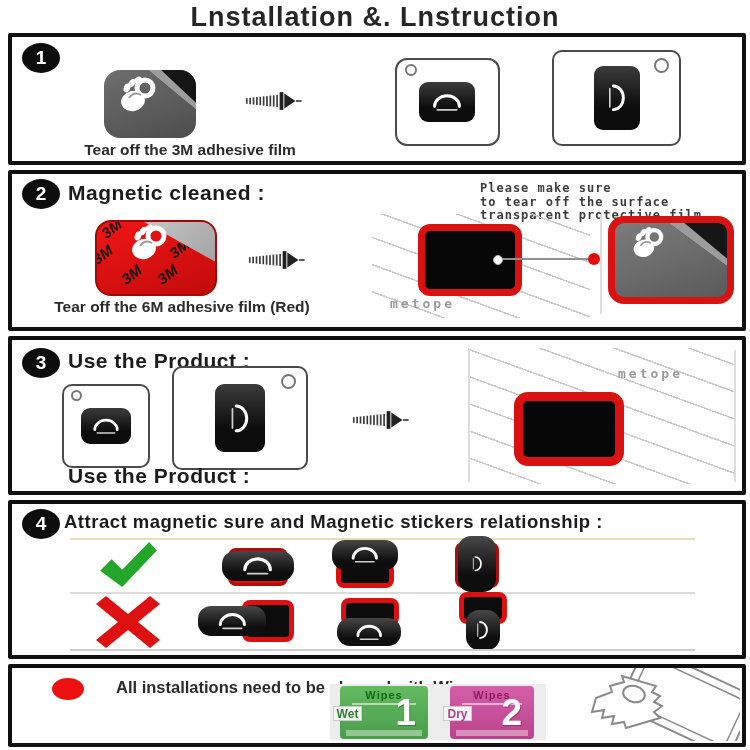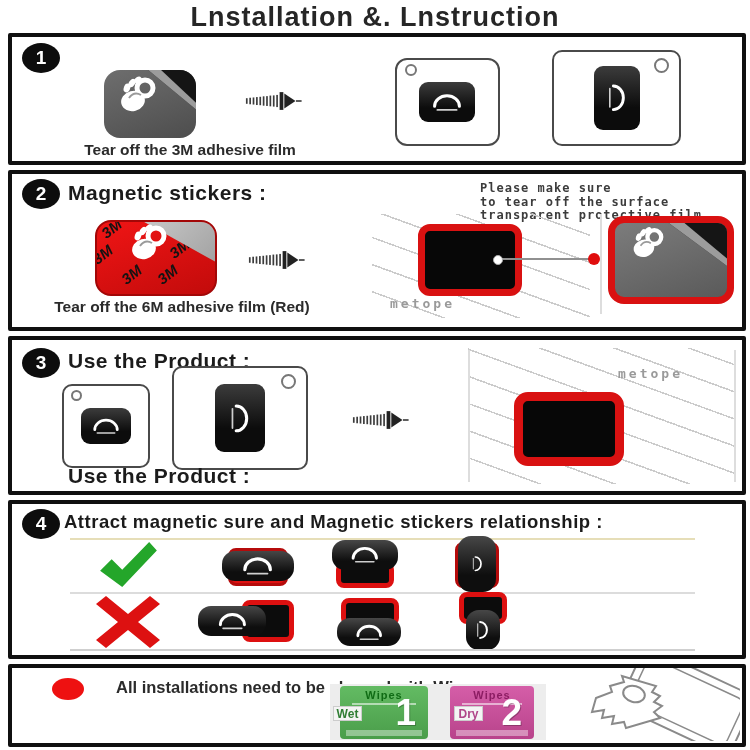--- a/index.html
+++ b/index.html
@@ -56,21 +56,21 @@
                border:1px solid #ccc;font-size:12px;font-weight:bold;display:flex;
                align-items:center;justify-content:center;}
   .packet .num{position:absolute;right:12px;top:6px;font-size:37px;font-weight:bold;color:#fff;
                text-shadow:1px 1px 0 rgba(0,0,0,.25);}
   .packet .strip{position:absolute;bottom:3px;left:6px;right:6px;height:6px;background:rgba(255,255,255,.4);}
   .wipe-green{background:linear-gradient(180deg,#63bb63,#4a9d4a);}
   .wipe-green .brand{color:#0f6b14;}
   .wipe-green .tab{color:#2f7d33;}
   .wipe-pink{background:linear-gradient(180deg,#d55ea8,#b8438b);}
   .wipe-pink .brand{color:#8c1d63;}
-  .wipe-pink .tab{color:#b04589;margin-left:11px;}
+  .wipe-pink .tab{color:#b04589;}
   .dot{position:absolute;border-radius:50%;}
 </style>
 </head>
 <body>
 
 <div id="stage">
 
   <div class="abs title">Lnstallation &amp;. Lnstruction</div>
 
   <div class="box" style="top:33px;height:124px;">
@@ -125,21 +125,21 @@
               <path d="M9,17 A13,11 0 0 1 35,17" fill="none" stroke="#fff" stroke-width="3.2" stroke-linecap="round"></path>
               <rect x="11" y="20" width="22" height="1.8" rx="0.9" fill="#cfcfcf"></rect>
             </svg>
           </div>
       </div>
     </div>
   </div>
 
   <div class="box" style="top:170px;height:153px;">
     <div class="abs badge" style="left:10px;top:5px;">2</div>
-    <div class="abs heading" style="left:56px;top:7px;">Magnetic stickers :</div>
+    <div class="abs heading" style="left:56px;top:7px;">Magnetic cleaned :</div>
 
     <div class="abs sticker sticker-red" style="left:83px;top:46px;width:118px;height:72px;">
       <span class="m3" style="left:-5px;top:24px;">3M</span>
       <span class="m3" style="left:24px;top:44px;">3M</span>
       <span class="m3" style="left:60px;top:44px;">3M</span>
       <span class="m3" style="left:72px;top:18px;">3M</span>
       <span class="m3" style="left:4px;top:-2px;">3M</span>
       <div class="peel-film"></div>
       <div class="i-hand" style="left:32px;top:0px;width:44px;height:44px;"><svg viewBox="0 0 44 44">
             <circle cx="27" cy="14" r="8" fill="none" stroke="#fff" stroke-width="5"></circle>

